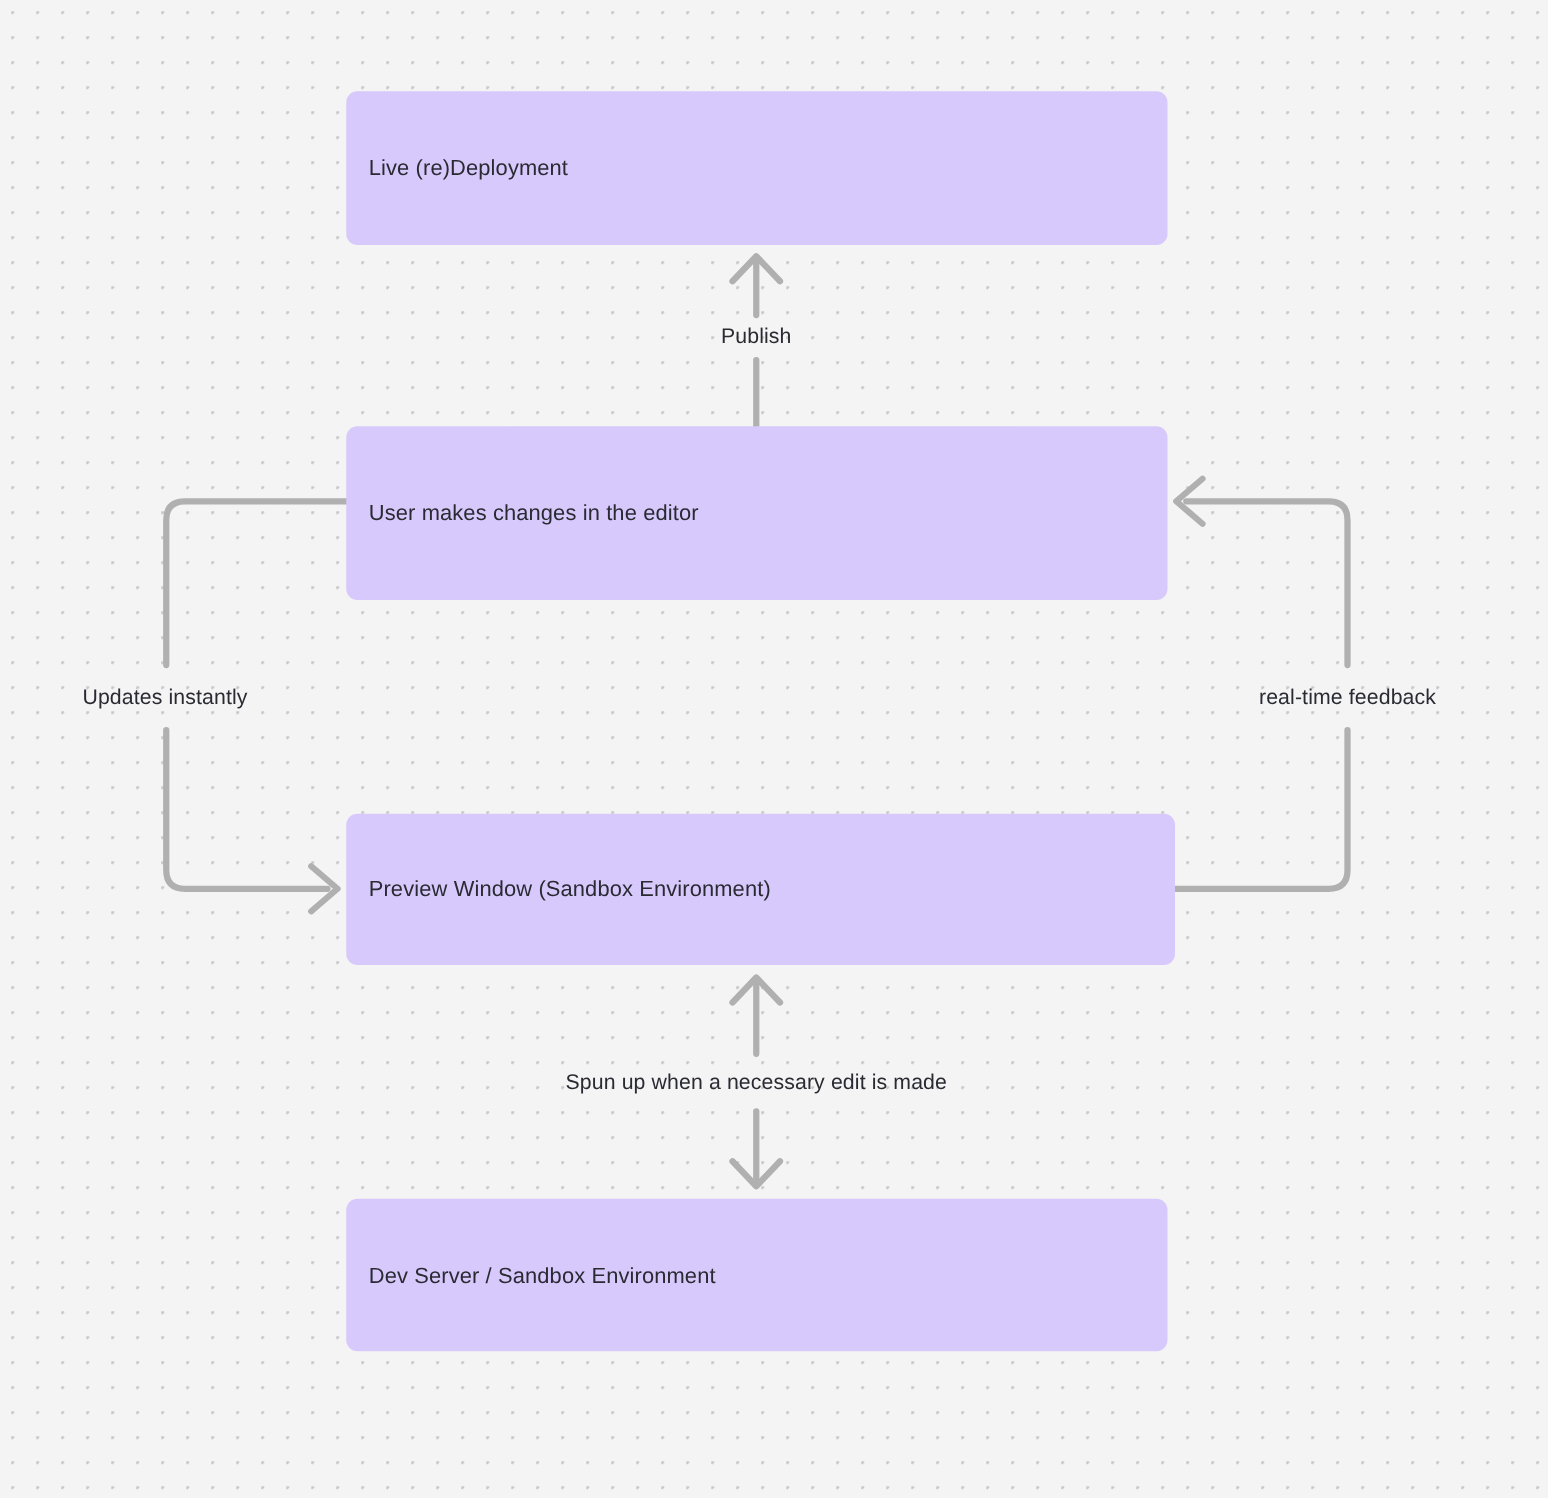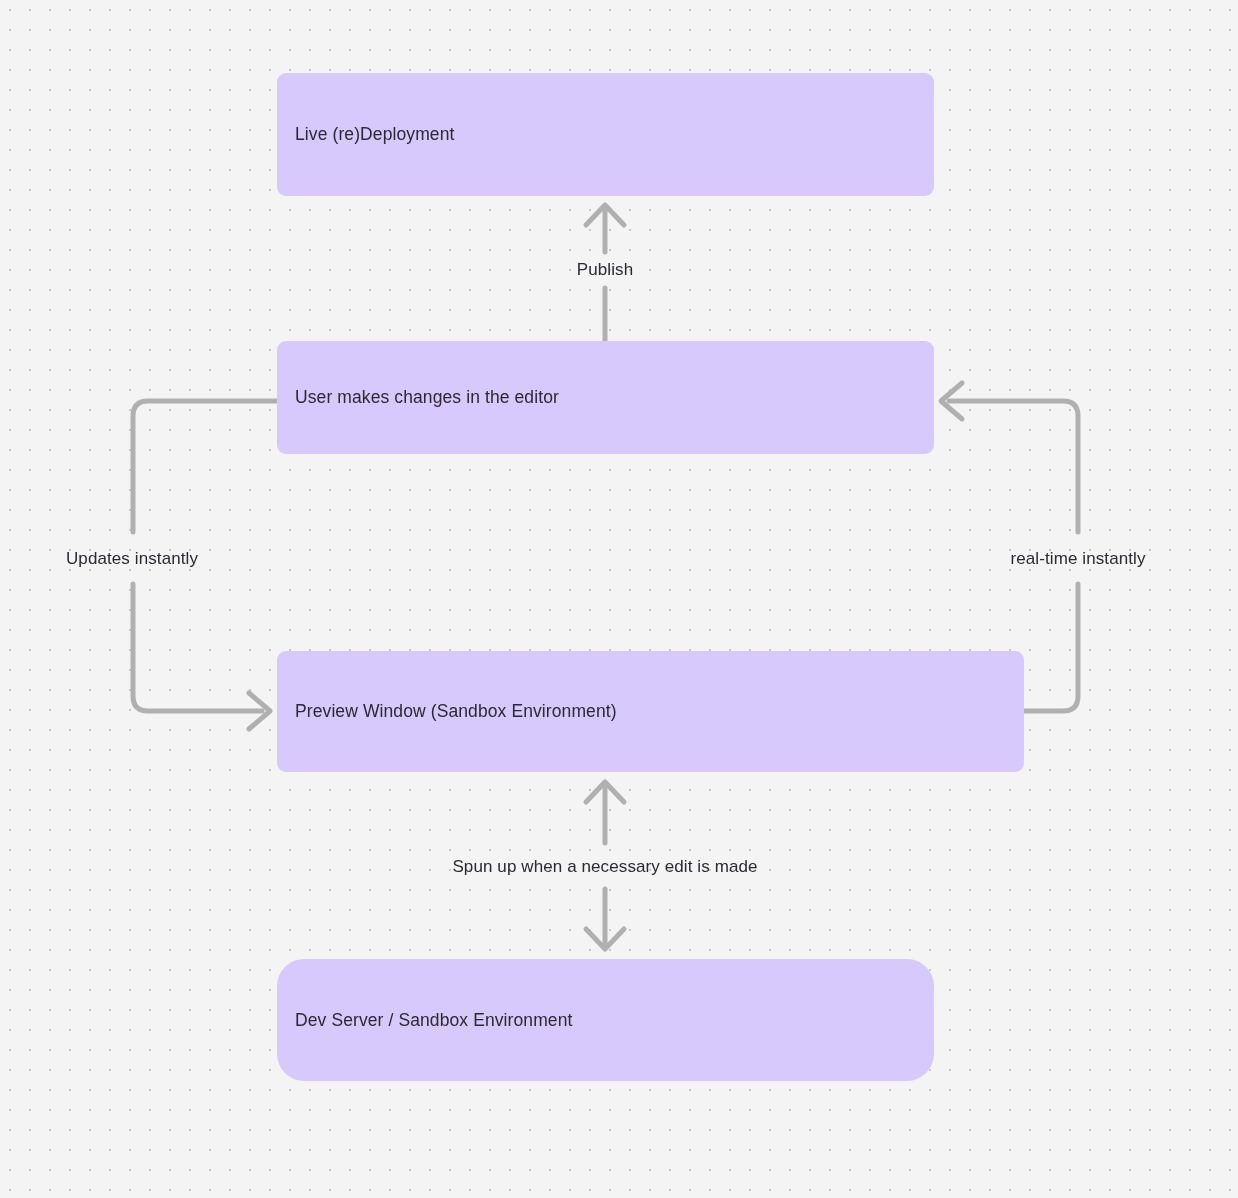--- a/index.html
+++ b/index.html
@@ -90,33 +90,33 @@
       <path d="M 586 802 L 605 782 L 624 802" fill="none" stroke="#b0b0b0" stroke-width="5" stroke-linecap="round" stroke-linejoin="round"></path>
       <path d="M 605 889 L 605 946" fill="none" stroke="#b0b0b0" stroke-width="5" stroke-linecap="round"></path>
       <path d="M 586 929 L 605 949 L 624 929" fill="none" stroke="#b0b0b0" stroke-width="5" stroke-linecap="round" stroke-linejoin="round"></path>
     </g>
   </svg>
 
   <div class="node" style="left:277px; top:73px; width:657px; height:123px;">
     <span>Live (re)Deployment</span>
   </div>
 
-  <div class="node" style="left:277px; top:341px; width:657px; height:113px;">
+  <div class="node" style="left:277px; top:341px; width:657px; height:139px;">
     <span>User makes changes in the editor</span>
   </div>
 
-  <div class="node" style="left:277px; top:651px; width:747px; height:121px;">
+  <div class="node" style="left:277px; top:651px; width:663px; height:121px;">
     <span>Preview Window (Sandbox Environment)</span>
   </div>
 
-  <div class="node" style="left:277px; top:959px; width:657px; height:122px;border-radius:27px;">
+  <div class="node" style="left:277px; top:959px; width:657px; height:122px;">
     <span>Dev Server / Sandbox Environment</span>
   </div>
 
   <div class="edge-label" style="left:605px; top:269px;text-align:center;">Publish</div>
 
   <div class="edge-label" style="left:132px; top:558px;">Updates instantly</div>
 
-  <div class="edge-label" style="left:1078px; top:558px;">real-time instantly</div>
+  <div class="edge-label" style="left:1078px; top:558px;">real-time feedback</div>
 
   <div class="edge-label" style="left:605px; top:866px;text-align:right;">Spun up when a necessary edit is made</div>
 
 </div>
 
 </body></html>

